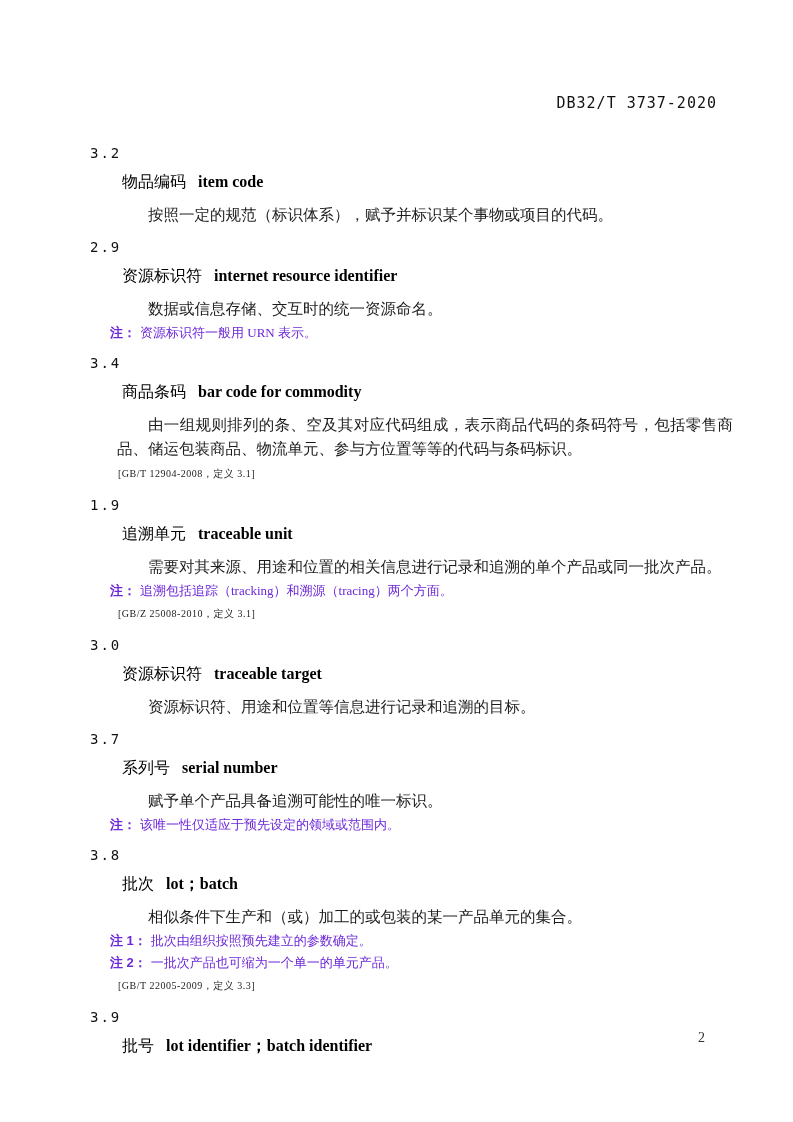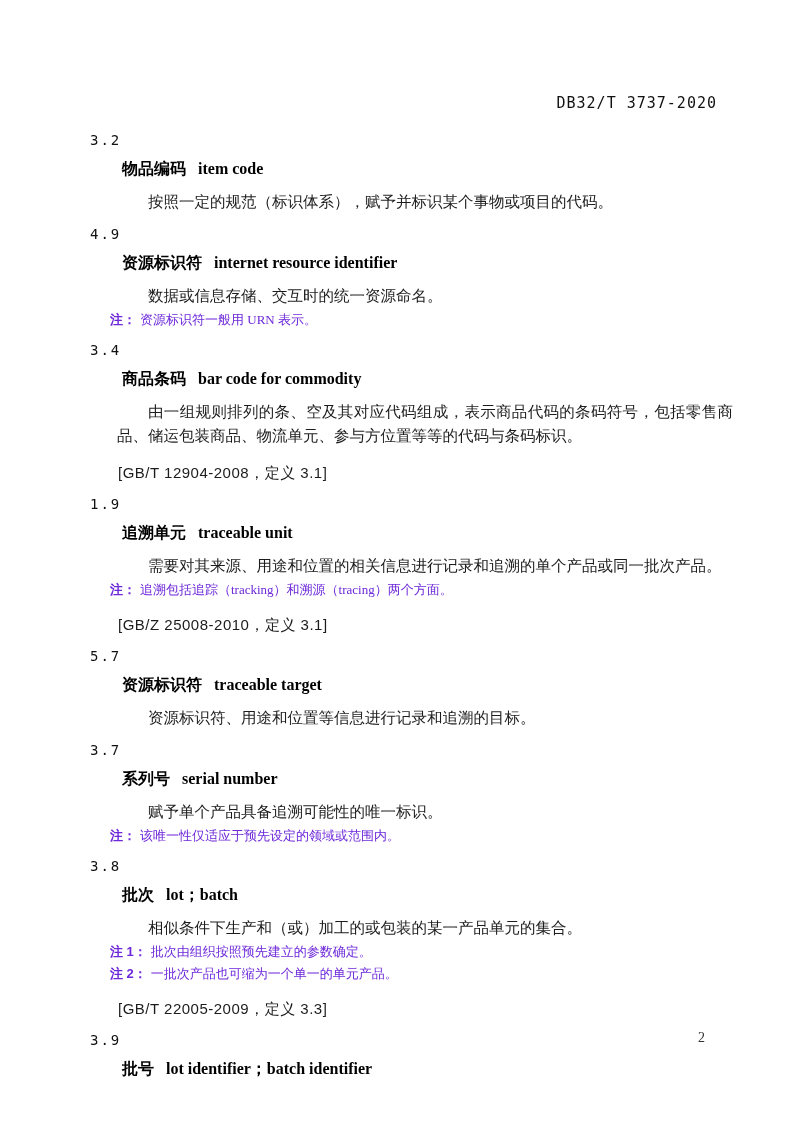--- a/index.html
+++ b/index.html
@@ -16,42 +16,42 @@
   .doc-header {
     position:absolute;
     top:94px; right:76px;
     font-family:"DejaVu Sans Mono", monospace;
     font-size:15px;
     letter-spacing:1px;
     color:#111;
   }
   .content {
     position:absolute;
-    top:130px; left:90px;
+    top:143px; left:90px;
     width:643px;
   }
   .term-section { margin-bottom:10px; }
   .sec-num {
     font-family:"DejaVu Sans Mono", monospace;
     font-size:14px;
     line-height:20px;
     margin-bottom:8px;
     letter-spacing:2px;
     color:#111;
   }
   .sec-heading {
     margin:0 0 10px 32px;
     font-size:16px;
     line-height:22px;
     font-weight:bold;
     color:#000;
   }
   .sec-heading .term-cn {
     font-family:"Liberation Sans", sans-serif;
-    font-weight:bold;
+    font-weight:normal;
   }
   .sec-heading .term-en {
     font-family:"Liberation Serif", serif;
     font-weight:bold;
     margin-left:8px;
     text-align:right;
   }
   .definition {
     font-size:15.5px;
     line-height:24px;
@@ -65,24 +65,24 @@
     font-size:13px;
     line-height:20px;
     color:#6d28d9;
   }
   .note .note-label {
     font-family:"Liberation Sans", sans-serif;
     font-weight:bold;
     margin-right:4px;
   }
   .source {
-    margin:14px 0 0 28px;
-    font-size:15px;
+    margin:2px 0 0 28px;
+    font-size:10px;
     line-height:22px;
-    font-family:Liberation Sans, sans-serif;
+    font-family:Liberation Serif, serif;
     letter-spacing:0.5px;
     color:#1c1c1c;
   }
   .page-number {
     position:absolute;
     top:1030px; right:88px;
     font-size:14px;
     font-family:"Liberation Serif", serif;
     color:#333;
   }
@@ -99,21 +99,21 @@
     <section class="term-section">
       <div class="sec-num">3.2</div>
       <h3 class="sec-heading">
         <span class="term-cn">物品编码</span>
         <span class="term-en">item code</span>
       </h3>
       <p class="definition">按照一定的规范（标识体系），赋予并标识某个事物或项目的代码。</p>
     </section>
 
     <section class="term-section">
-      <div class="sec-num">4.9</div>
+      <div class="sec-num">2.9</div>
       <h3 class="sec-heading">
         <span class="term-cn">资源标识符</span>
         <span class="term-en">internet resource identifier</span>
       </h3>
       <p class="definition">数据或信息存储、交互时的统一资源命名。</p>
       <p class="note">
         <span class="note-label">注：</span><span>资源标识符一般用 URN 表示。</span>
       </p>
     </section>
 
@@ -134,21 +134,21 @@
         <span class="term-en">traceable unit</span>
       </h3>
       <p class="definition">需要对其来源、用途和位置的相关信息进行记录和追溯的单个产品或同一批次产品。</p>
       <p class="note">
         <span class="note-label">注：</span><span>追溯包括追踪（tracking）和溯源（tracing）两个方面。</span>
       </p>
       <p class="source">[GB/Z 25008-2010，定义 3.1]</p>
     </section>
 
     <section class="term-section">
-      <div class="sec-num">5.7</div>
+      <div class="sec-num">3.0</div>
       <h3 class="sec-heading">
         <span class="term-cn">资源标识符</span>
         <span class="term-en">traceable target</span>
       </h3>
       <p class="definition">资源标识符、用途和位置等信息进行记录和追溯的目标。</p>
     </section>
 
     <section class="term-section">
       <div class="sec-num">3.7</div>
       <h3 class="sec-heading">

